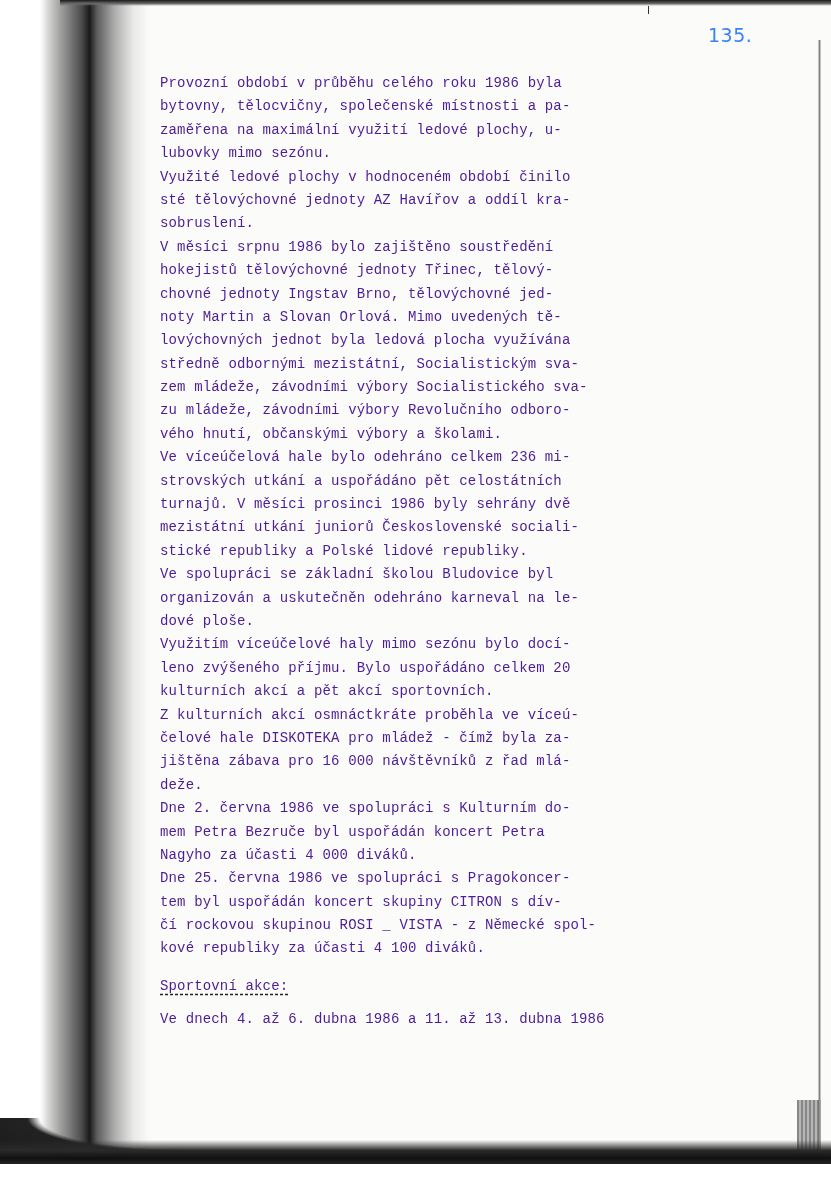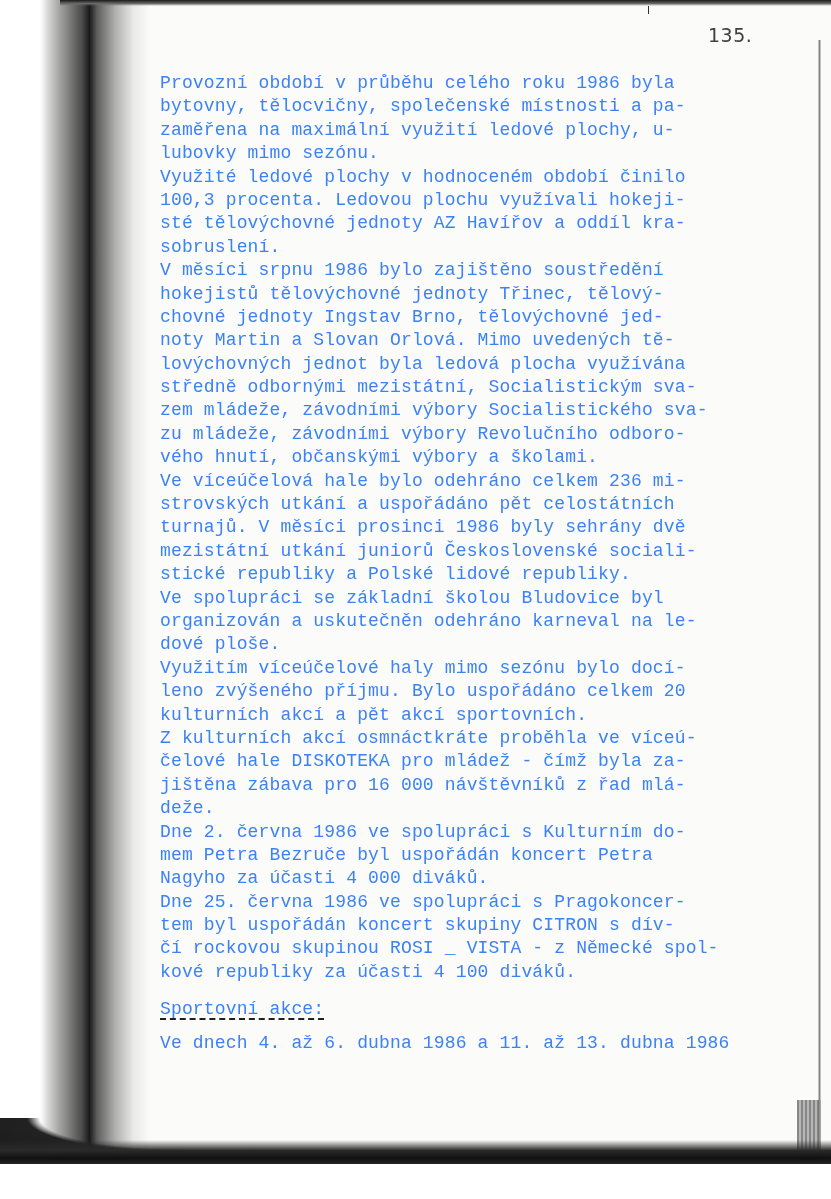--- a/index.html
+++ b/index.html
@@ -49,31 +49,31 @@
       background: linear-gradient(to right, rgba(120,120,120,0.2), rgba(80,80,80,0.7), rgba(120,120,120,0.2));
     }
     .right-corner {
       position: absolute; left: 797px; top: 1100px; width: 24px; height: 60px;
       background: repeating-linear-gradient(to right, #555 0 2px, #999 2px 4px);
       opacity: 0.7;
     }
 
     .page-number {
       position: absolute; left: 708px; top: 24px;
-      font-family: "DejaVu Sans", sans-serif; font-size: 19px; color: #404040;
+      font-family: "DejaVu Sans", sans-serif; font-size: 19px; color: #3b82f6;
       letter-spacing: 0.5px;
     }
     .tick-mark { position: absolute; left: 648px; top: 6px; width: 1px; height: 8px; background: #333; }
 
     .text-block {
       position: absolute; left: 160px; top: 72px; width: 530px;
     }
     .line {
       height: 23.4px; line-height: 23.4px; white-space: pre;
-      font-size: 18px; color: #3b82f6; letter-spacing: 0.15px;
+      font-size: 14px; color: #4c1d95; letter-spacing: 0.15px;
     }
     .heading {
       text-decoration: underline dashed #222; text-underline-offset: 4px;
     }
     .spacer { height: 14px; }
   </style>
 </head>
 <body>
 
 <div class="page">
@@ -91,21 +91,20 @@
 
   <div class="text-block" id="text-block">
       <div>
         <div class="line">Provozní období v průběhu celého roku 1986 byla</div>
         <div class="line">bytovny, tělocvičny, společenské místnosti a pa-</div>
         <div class="line">zaměřena na maximální využití ledové plochy, u-</div>
         <div class="line">lubovky mimo sezónu.</div>
       </div>
       <div>
         <div class="line">Využité ledové plochy v hodnoceném období činilo</div>
-        <div class="line">100,3 procenta. Ledovou plochu využívali hokeji-</div>
         <div class="line">sté tělovýchovné jednoty AZ Havířov a oddíl kra-</div>
         <div class="line">sobruslení.</div>
       </div>
       <div>
         <div class="line">V měsíci srpnu 1986 bylo zajištěno soustředění</div>
         <div class="line">hokejistů tělovýchovné jednoty Třinec, tělový-</div>
         <div class="line">chovné jednoty Ingstav Brno, tělovýchovné jed-</div>
         <div class="line">noty Martin a Slovan Orlová. Mimo uvedených tě-</div>
         <div class="line">lovýchovných jednot byla ledová plocha využívána</div>
         <div class="line">středně odbornými mezistátní, Socialistickým sva-</div>

